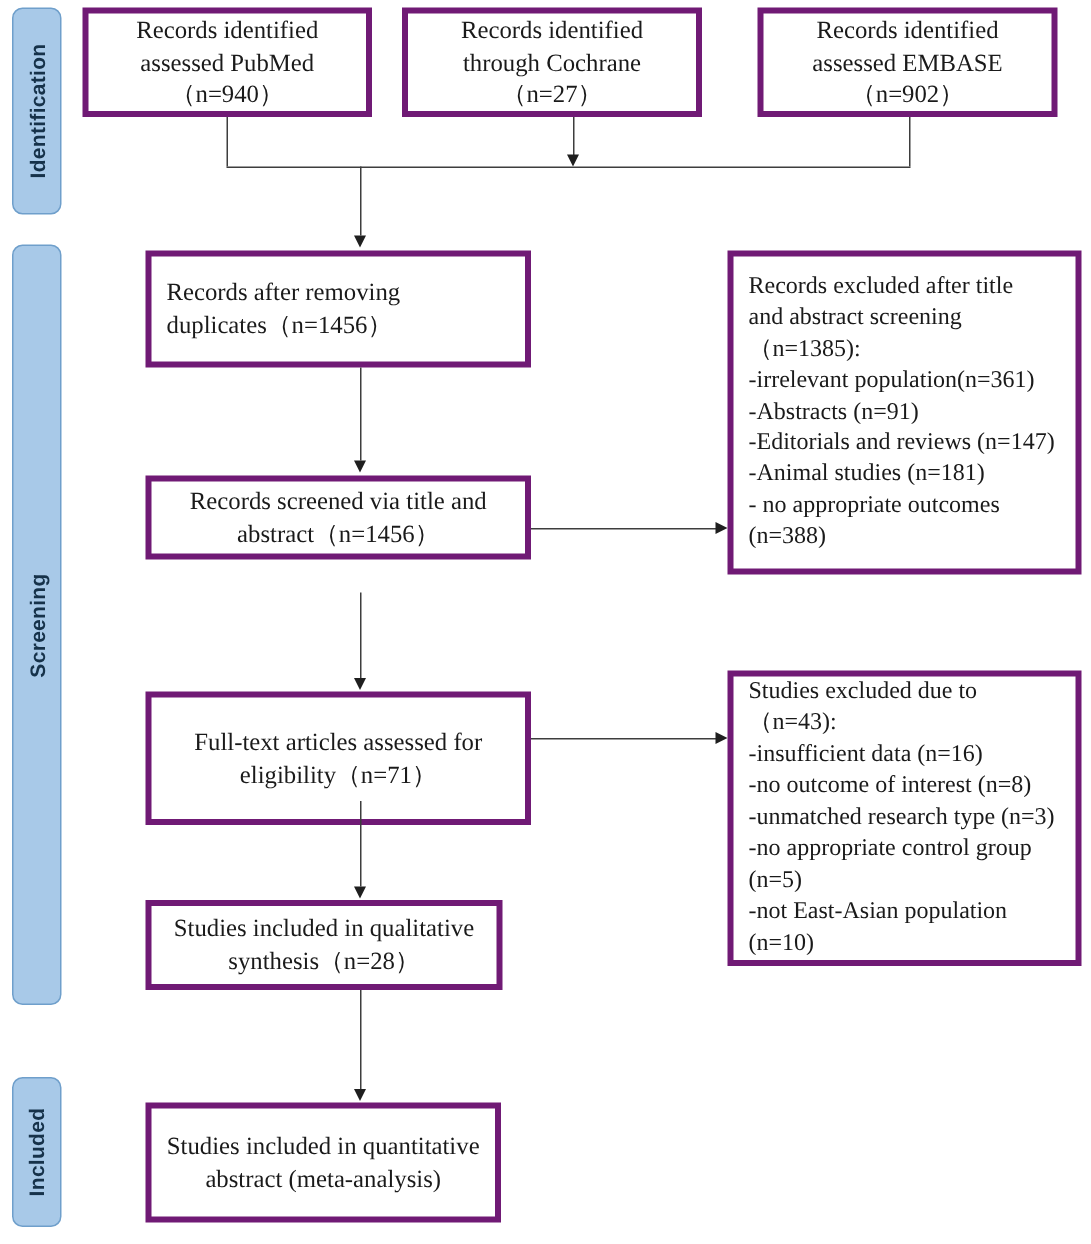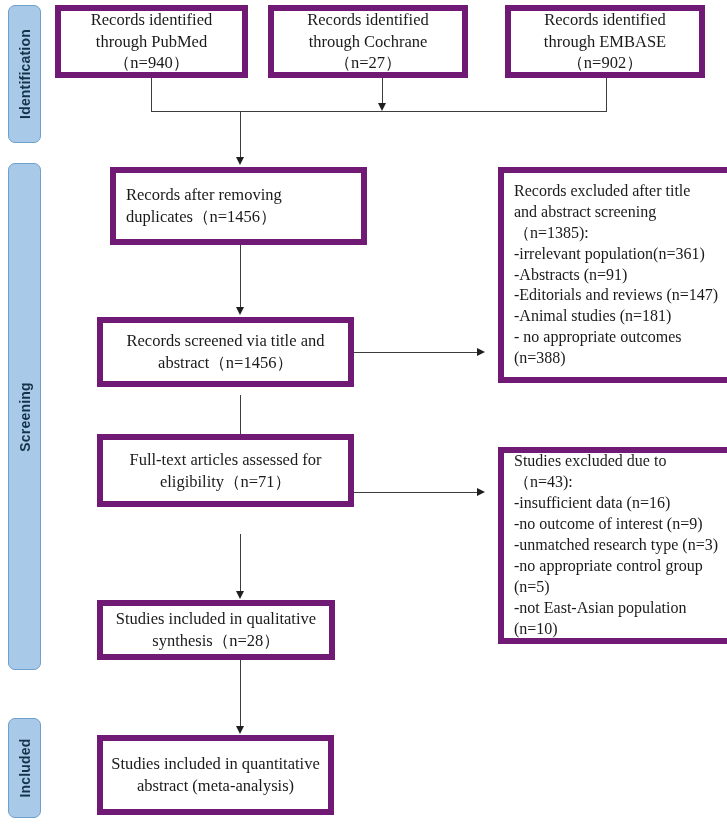--- a/index.html
+++ b/index.html
@@ -27,30 +27,30 @@
     font-weight:bold;
     font-size:14px;
     letter-spacing:.2px;
     color:#16324a;
   }
 
   
   .node{
     position:absolute;
     background:#ffffff;
-    border:6px solid #701a75;
+    border:4px solid #701a75;
     box-sizing:border-box;
     display:flex;
     flex-direction:column;
     justify-content:center;
     font-size:16.5px;
     line-height:1.33;
   }
   .node.center{align-items:center;text-align:center;padding:4px 8px;}
-  .node.leftal{align-items:flex-start;text-align:left;padding:9px 6px 9px 10px;margin-left:13px;}
+  .node.leftal{align-items:flex-start;text-align:left;padding:9px 6px 9px 10px;}
   .node .ln{display:block;width:100%;}
   .node.leftal .ln{width:auto;}
 
   
   .node.excl{font-size:16px;line-height:1.31;}
 
   
   .vline{position:absolute;width:1px;background:#3d3d3d;}
   .hline{position:absolute;height:1px;background:#3d3d3d;}
   .arrow-down{
@@ -78,33 +78,33 @@
   <div class="phase-bar" style="left:8px;top:163px;width:31px;height:505px;">
     <span class="phase-label">Screening</span>
   </div>
 
   <div class="phase-bar" style="left:8px;top:718px;width:31px;height:98px;">
     <span class="phase-label">Included</span>
   </div>
 
   <div class="node center" style="left:55px;top:5px;width:193px;height:73px;">
     <span class="ln">Records identified</span>
-    <span class="ln">through PubMed</span>
+    <span class="ln">assessed PubMed</span>
     <span class="ln">（n=940）</span>
   </div>
 
   <div class="node center" style="left:268px;top:5px;width:200px;height:73px;">
     <span class="ln">Records identified</span>
     <span class="ln">through Cochrane</span>
     <span class="ln">（n=27）</span>
   </div>
 
   <div class="node center" style="left:505px;top:5px;width:200px;height:73px;">
     <span class="ln">Records identified</span>
-    <span class="ln">through EMBASE</span>
+    <span class="ln">assessed EMBASE</span>
     <span class="ln">（n=902）</span>
   </div>
 
   <div class="vline" style="left:151px;top:78px;height:33px;"></div>
   <div class="vline" style="left:382px;top:78px;height:26px;"></div>
   <div class="vline" style="left:606px;top:78px;height:33px;"></div>
 
   <div class="arrow-down" style="left:378px;top:103px;"></div>
 
   <div class="hline" style="left:151px;top:111px;width:456px;"></div>
@@ -113,21 +113,21 @@
   <div class="arrow-down" style="left:236px;top:157px;"></div>
 
   <div class="node leftal" style="left:97px;top:167px;width:257px;height:78px;">
     <span class="ln">Records after removing</span>
     <span class="ln">duplicates（n=1456）</span>
   </div>
 
   <div class="vline" style="left:240px;top:245px;height:62px;"></div>
   <div class="arrow-down" style="left:236px;top:307px;"></div>
 
-  <div class="node center" style="left:97px;top:317px;width:257px;height:70px;">
+  <div class="node center" style="left:97px;top:317px;width:257px;height:56px;">
     <span class="ln">Records screened via title and</span>
     <span class="ln">abstract（n=1456）</span>
   </div>
 
   <div class="hline" style="left:354px;top:352px;width:124px;"></div>
   <div class="arrow-right" style="left:477px;top:348px;"></div>
 
   <div class="node leftal excl" style="left:485px;top:167px;width:236px;height:216px;">
     <span class="ln">Records excluded after title</span>
     <span class="ln">and abstract screening</span>
@@ -136,33 +136,33 @@
     <span class="ln">-Abstracts (n=91)</span>
     <span class="ln">-Editorials and reviews (n=147)</span>
     <span class="ln">-Animal studies (n=181)</span>
     <span class="ln">- no appropriate outcomes</span>
     <span class="ln">(n=388)</span>
   </div>
 
   <div class="vline" style="left:240px;top:395px;height:57px;"></div>
   <div class="arrow-down" style="left:236px;top:452px;"></div>
 
-  <div class="node center" style="left:97px;top:434px;width:257px;height:73px;">
+  <div class="node center" style="left:97px;top:461px;width:257px;height:89px;">
     <span class="ln">Full-text articles assessed for</span>
     <span class="ln">eligibility（n=71）</span>
   </div>
 
   <div class="hline" style="left:354px;top:492px;width:124px;"></div>
   <div class="arrow-right" style="left:477px;top:488px;"></div>
 
   <div class="node leftal excl" style="left:485px;top:447px;width:236px;height:197px;">
     <span class="ln">Studies excluded due to</span>
     <span class="ln">（n=43):</span>
     <span class="ln">-insufficient data (n=16)</span>
-    <span class="ln">-no outcome of interest (n=9)</span>
+    <span class="ln">-no outcome of interest (n=8)</span>
     <span class="ln">-unmatched research type (n=3)</span>
     <span class="ln">-no appropriate control group</span>
     <span class="ln">(n=5)</span>
     <span class="ln">-not East-Asian population</span>
     <span class="ln">(n=10)</span>
   </div>
 
   <div class="vline" style="left:240px;top:534px;height:57px;"></div>
   <div class="arrow-down" style="left:236px;top:591px;"></div>
 

